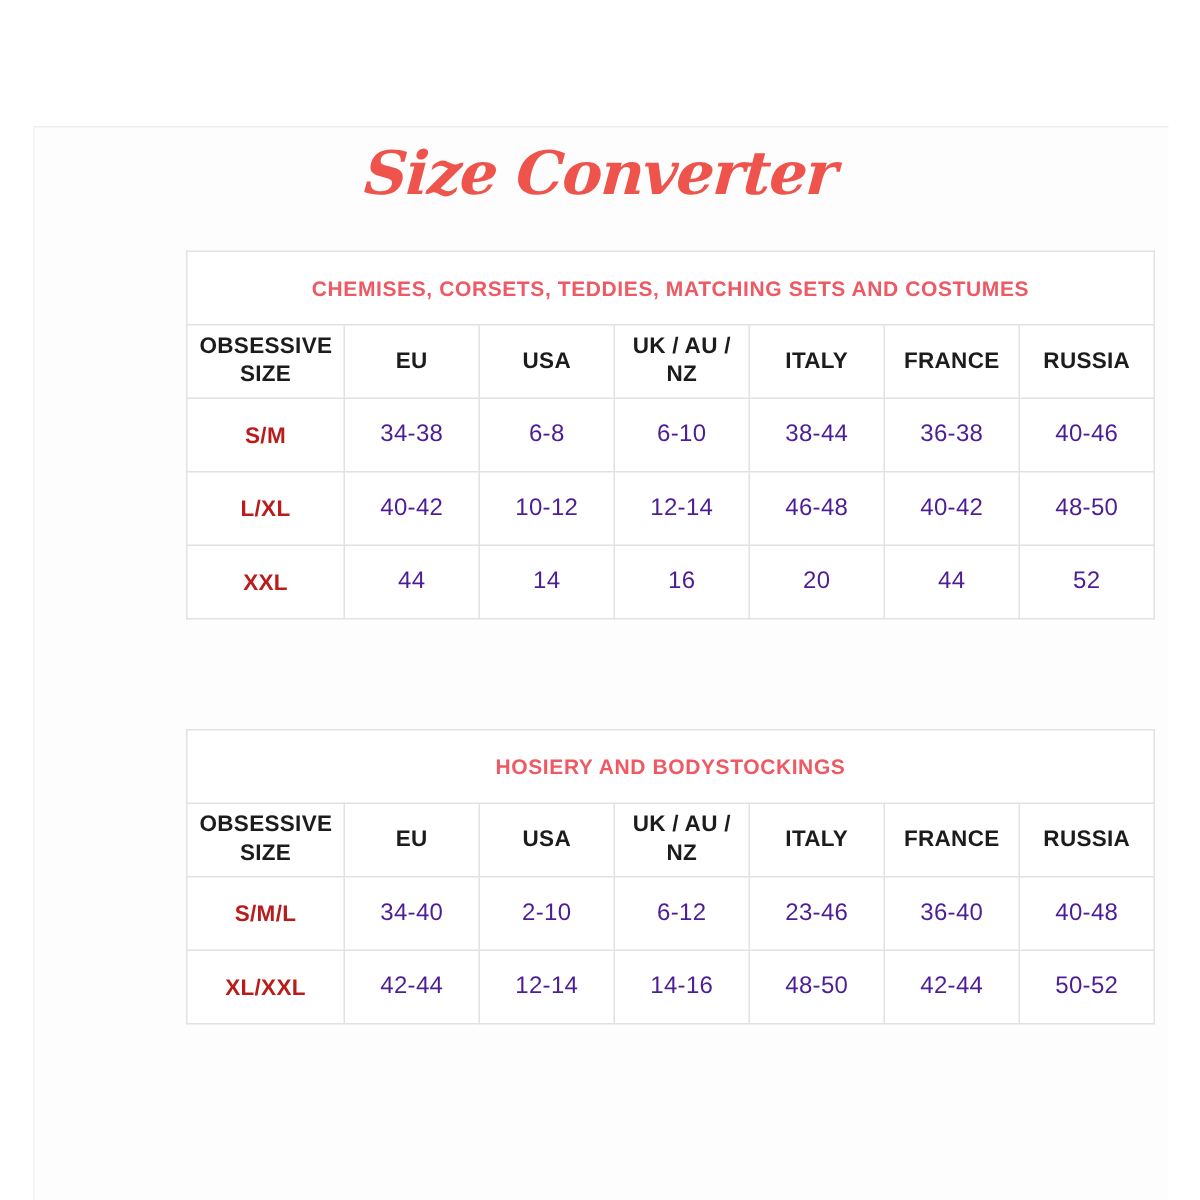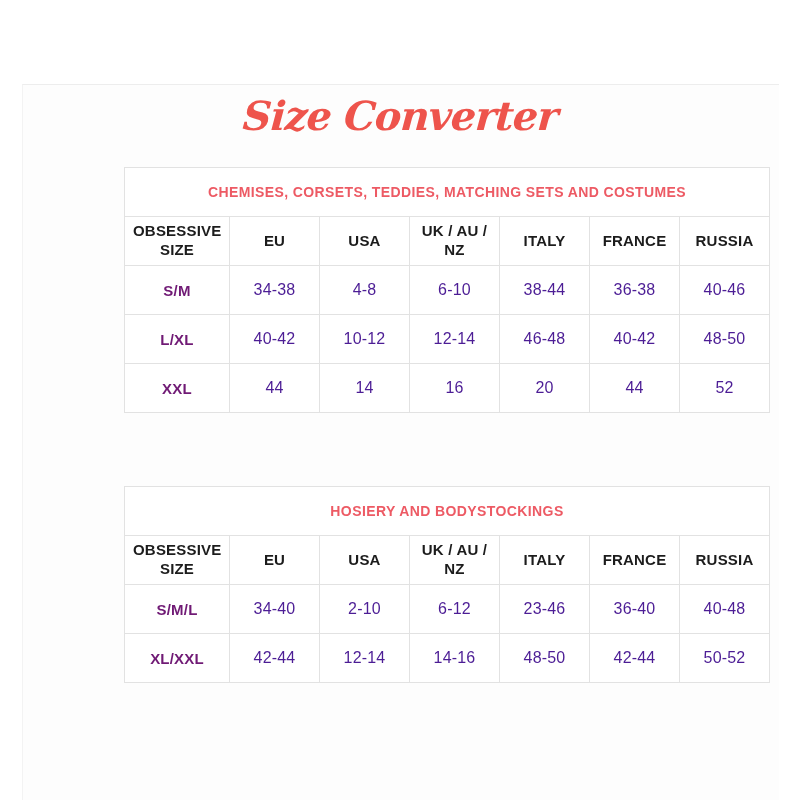--- a/index.html
+++ b/index.html
@@ -69,21 +69,21 @@
   }
   .data-row td {
     font-size:16px;
     font-weight:normal;
     color:#4c1d95;
     letter-spacing:0.2px;
   }
   .data-row td.size-label {
     font-size:15px;
     font-weight:bold;
-    color:#701a75;
+    color:#b91c1c;
   }
 </style>
 </head>
 <body>
 
 <div class="content-card"></div>
 
 <h1 class="page-title">Size Converter</h1>
 
 <div class="size-table-wrap first">
@@ -106,21 +106,21 @@
         <th>EU</th>
         <th>USA</th>
         <th>UK / AU / NZ</th>
         <th>ITALY</th>
         <th>FRANCE</th>
         <th>RUSSIA</th>
       </tr>
       <tr class="data-row">
         <td class="size-label">S/M</td>
         <td>34-38</td>
-        <td>4-8</td>
+        <td>6-8</td>
         <td>6-10</td>
         <td>38-44</td>
         <td>36-38</td>
         <td>40-46</td>
       </tr>
       <tr class="data-row">
         <td class="size-label">L/XL</td>
         <td>40-42</td>
         <td>10-12</td>
         <td>12-14</td>

